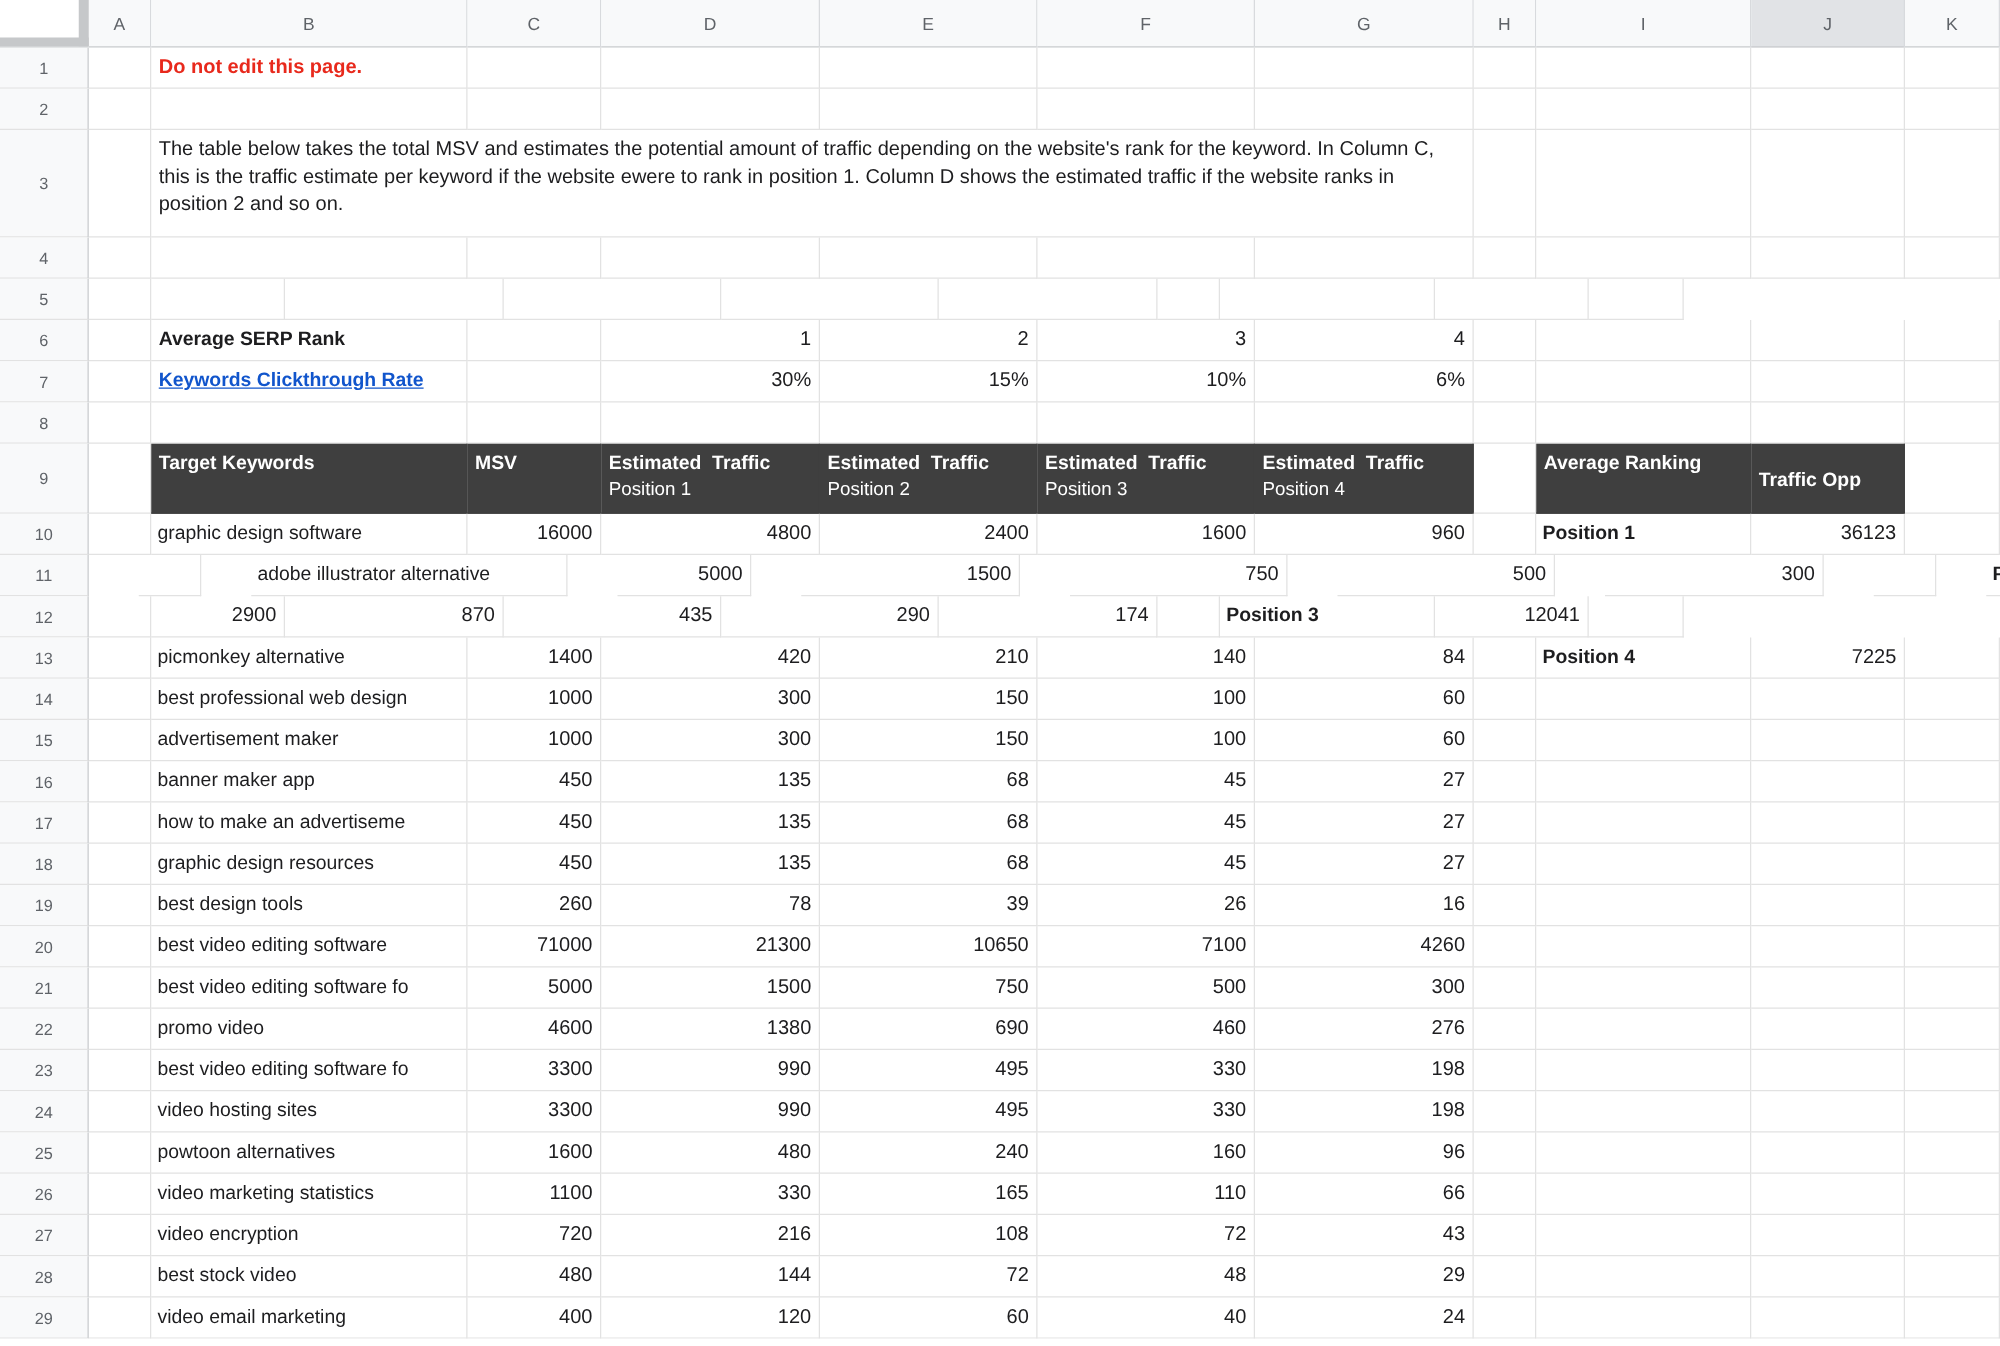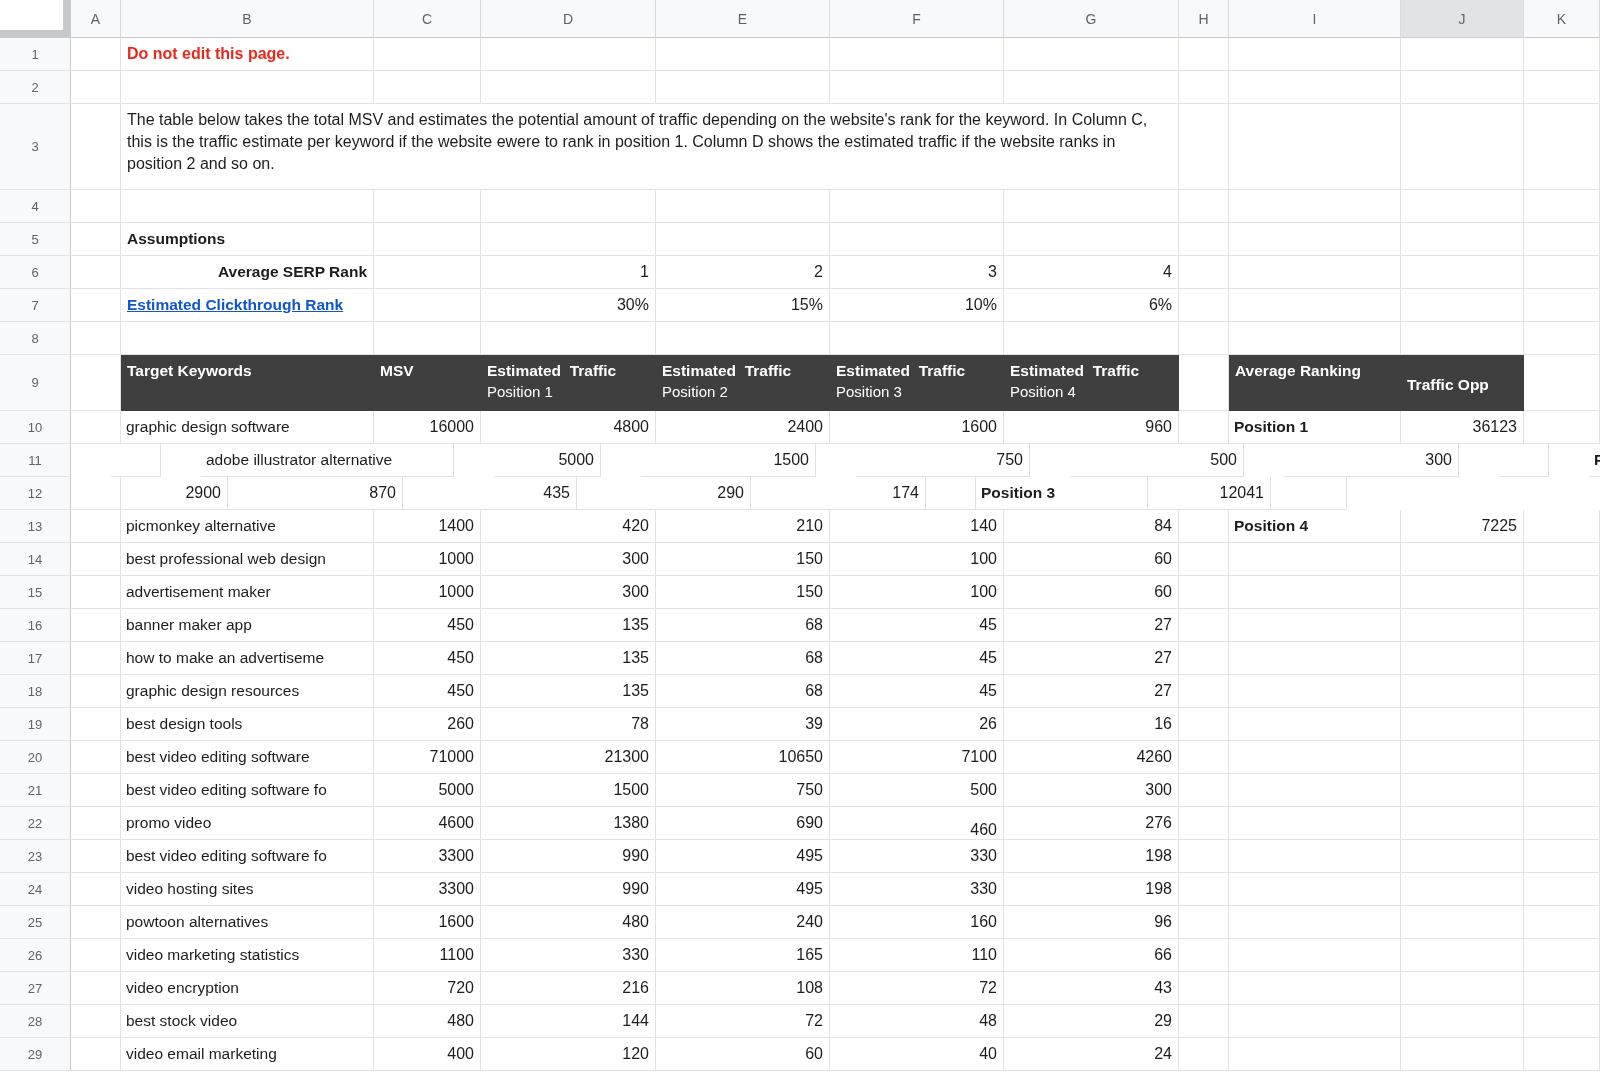--- a/index.html
+++ b/index.html
@@ -98,40 +98,37 @@
       <div class="cell" style="width: 174px;"></div>
       <div class="cell" style="width: 175px;"></div>
       <div class="cell" style="width: 50px;"></div>
       <div class="cell" style="width: 172px;"></div>
       <div class="cell" style="width: 123px;"></div>
       <div class="cell" style="width: 76px;"></div>
     </div>
     <div class="row" style="height: 33px;">
       <div class="rowhdr">5</div>
       <div class="cell" style="width: 50px;"></div>
+      <div class="cell" style="width: 107px;"></div>
+      <div class="cell" style="width: 175px;"></div>
+      <div class="cell" style="width: 174px;"></div>
+      <div class="cell" style="width: 174px;"></div>
+      <div class="cell" style="width: 175px;"></div>
+      <div class="cell" style="width: 50px;"></div>
+      <div class="cell" style="width: 172px;"></div>
+      <div class="cell" style="width: 123px;"></div>
+      <div class="cell" style="width: 76px;"></div>
+    </div>
+    <div class="row" style="height: 33px;">
+      <div class="rowhdr">6</div>
+      <div class="cell" style="width: 50px;"></div>
       <div class="cell bold" style="width: 253px;">
-        <span>Assumptions</span>
+        <span>Average SERP Rank</span>
       </div>
       <div class="cell" style="width: 107px;"></div>
-      <div class="cell" style="width: 175px;"></div>
-      <div class="cell" style="width: 174px;"></div>
-      <div class="cell" style="width: 174px;"></div>
-      <div class="cell" style="width: 175px;"></div>
-      <div class="cell" style="width: 50px;"></div>
-      <div class="cell" style="width: 172px;"></div>
-      <div class="cell" style="width: 123px;"></div>
-      <div class="cell" style="width: 76px;"></div>
-    </div>
-    <div class="row" style="height: 33px;">
-      <div class="rowhdr">6</div>
-      <div class="cell" style="width: 50px;"></div>
-      <div class="cell bold" style="width: 253px; justify-content: flex-end;">
-        <span>Average SERP Rank</span>
-      </div>
-      <div class="cell" style="width: 107px;"></div>
       <div class="cell num" style="width: 175px;">
         <span>1</span>
       </div>
       <div class="cell num" style="width: 174px;">
         <span>2</span>
       </div>
       <div class="cell num" style="width: 174px;">
         <span>3</span>
       </div>
       <div class="cell num" style="width: 175px;">
@@ -139,21 +136,21 @@
       </div>
       <div class="cell" style="width: 50px;"></div>
       <div class="cell" style="width: 172px;"></div>
       <div class="cell" style="width: 123px;"></div>
       <div class="cell" style="width: 76px;"></div>
     </div>
     <div class="row" style="height: 33px;">
       <div class="rowhdr">7</div>
       <div class="cell" style="width: 50px;"></div>
       <div class="cell" style="width: 253px;">
-        <span class="link">Estimated Clickthrough Rank</span>
+        <span class="link">Keywords Clickthrough Rate</span>
       </div>
       <div class="cell" style="width: 107px;"></div>
       <div class="cell num" style="width: 175px;">
         <span>30%</span>
       </div>
       <div class="cell num" style="width: 174px;">
         <span>15%</span>
       </div>
       <div class="cell num" style="width: 174px;">
         <span>10%</span>
@@ -547,21 +544,21 @@
       </div>
       <div class="cell num" style="width: 107px;">
         <span>4600</span>
       </div>
       <div class="cell num" style="width: 175px;">
         <span>1380</span>
       </div>
       <div class="cell num" style="width: 174px;">
         <span>690</span>
       </div>
-      <div class="cell num" style="width: 174px; align-items: flex-end;">
+      <div class="cell num" style="width: 174px;">
         <span>460</span>
       </div>
       <div class="cell num" style="width: 175px;">
         <span>276</span>
       </div>
       <div class="cell" style="width: 50px;"></div>
       <div class="cell" style="width: 172px;"></div>
       <div class="cell" style="width: 123px;"></div>
       <div class="cell" style="width: 76px;"></div>
     </div>

